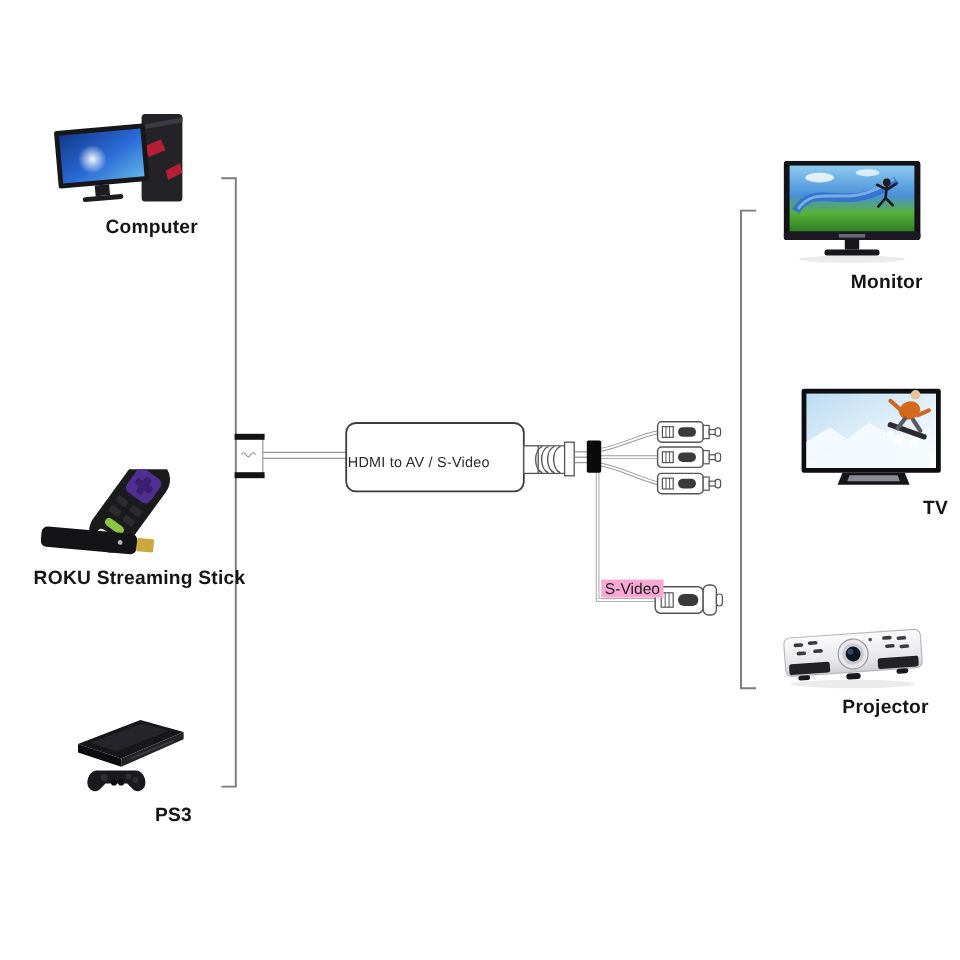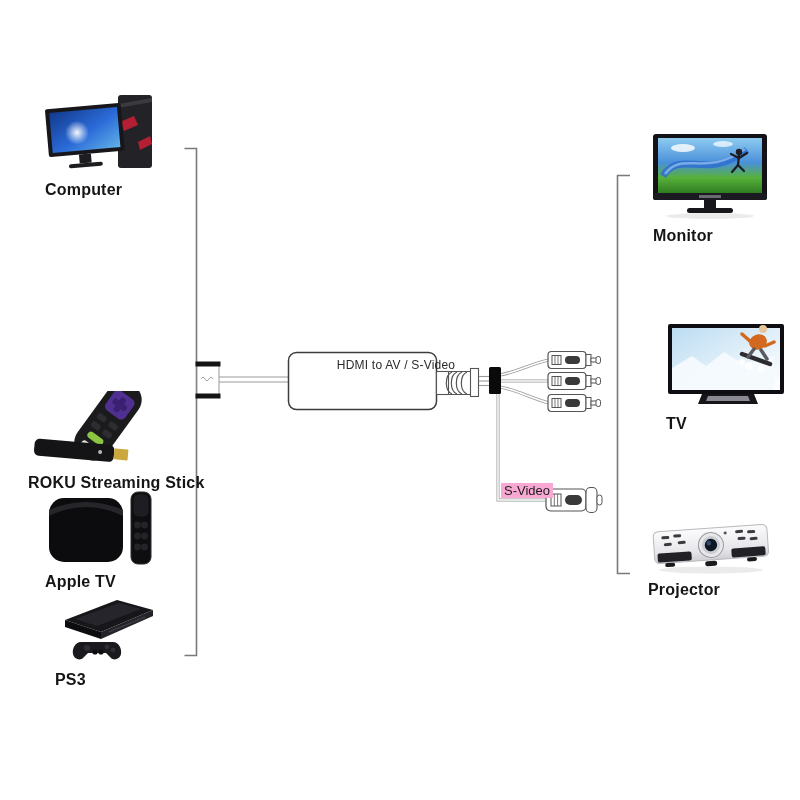--- a/index.html
+++ b/index.html
@@ -1,30 +1,30 @@
 <!DOCTYPE html>
 <html><head>
 <meta charset="utf-8">
 <style>
   html,body{margin:0;padding:0;background:#fff;}
   .canvas{
     position:relative;width:800px;height:800px;background:#ffffff;
     font-family:"Liberation Sans",sans-serif;overflow:hidden;
   }
   .wiring{position:absolute;left:0;top:0;}
-  .device{position:absolute;text-align:left;}
+  .device{position:absolute;text-align:right;}
   .device svg{display:block;margin:0 auto;}
   .device-label{
     margin-top:5px;font-size:16px;font-weight:600;color:#151515;
     letter-spacing:.2px;white-space:nowrap;
   }
   .converter-label{
-    position:absolute;left:288px;top:336px;width:122px;height:57px;
+    position:absolute;left:288px;top:356px;width:122px;height:57px;
     display:flex;align-items:center;justify-content:center;
-    font-size:12px;color:#2b2b2b;font-weight:500;letter-spacing:.2px;padding-left:47px;
+    font-size:12px;color:#2b2b2b;font-weight:500;letter-spacing:.2px;
   }
   .svideo-label{
     position:absolute;left:501px;top:483px;padding:0 3px;background:#f9a8d4;
     font-size:13px;color:#1c1c1c;font-weight:500;
   }
 </style>
 </head>
 <body>
 
 <div class="canvas">
@@ -173,35 +173,20 @@
       </g>
       <g transform="rotate(5 60 62)">
         <rect x="6" y="52" width="80" height="17" rx="5" fill="#141416"></rect>
         <circle cx="72" cy="60" r="2" fill="#b6b6bc"></circle>
         <rect x="86" y="55" width="14" height="11" rx="1" fill="#caa83e"></rect>
       </g>
     </svg>
     <figcaption class="device-label">ROKU Streaming Stick</figcaption>
   </figure>
 
-  <figure class="device" style="left:45px;top:490px;width:110px;margin:0">
-    <svg width="110" height="78" viewBox="0 0 110 78">
-      <rect x="4" y="8" width="74" height="64" rx="15" fill="#0c0c0e"></rect>
-      <path d="M4,26 q37,-18 74,0 v-6 q-37,-16 -74,0 z" fill="#2a2a2f" opacity=".85"></path>
-      <rect x="86" y="2" width="20" height="72" rx="7" fill="#0e0e10" stroke="#2a2a2e" stroke-width="1"></rect>
-      <rect x="88.5" y="4.5" width="15" height="22" rx="5" fill="#1e1e22"></rect>
-      <circle cx="92.5" cy="35" r="3.4" fill="#242428"></circle>
-        <circle cx="99.5" cy="35" r="3.4" fill="#242428"></circle>
-      <circle cx="92.5" cy="46" r="3.4" fill="#242428"></circle>
-        <circle cx="99.5" cy="46" r="3.4" fill="#242428"></circle>
-      <circle cx="92.5" cy="57" r="3.4" fill="#242428"></circle>
-        <circle cx="99.5" cy="57" r="3.4" fill="#242428"></circle>
-    </svg>
-    <figcaption class="device-label">Apple TV</figcaption>
-  </figure>
 
   <figure class="device" style="left:55px;top:592px;width:105px;margin:0">
     <svg width="105" height="74" viewBox="0 0 105 74">
       <polygon points="10,28 62,8 98,18 46,40" fill="#17171a"></polygon>
       <polygon points="20,27 64,11 86,17 42,34" fill="#2c2c33" opacity=".7"></polygon>
       <polygon points="10,28 46,40 46,47 10,35" fill="#0d0d0f"></polygon>
       <polygon points="46,40 98,18 98,24 46,47" fill="#232329"></polygon>
       <line x1="54" y1="40" x2="90" y2="25" stroke="#3a3a42" stroke-width="1.5"></line>
       <g>
         <path d="M26,50 c-6,0 -9,7 -8,12 c1,5 7,7 10,4 l5,-5 h18 l5,5 c3,3 9,1 10,-4 c1,-5 -2,-12 -8,-12 z" fill="#1a1a1e"></path>

